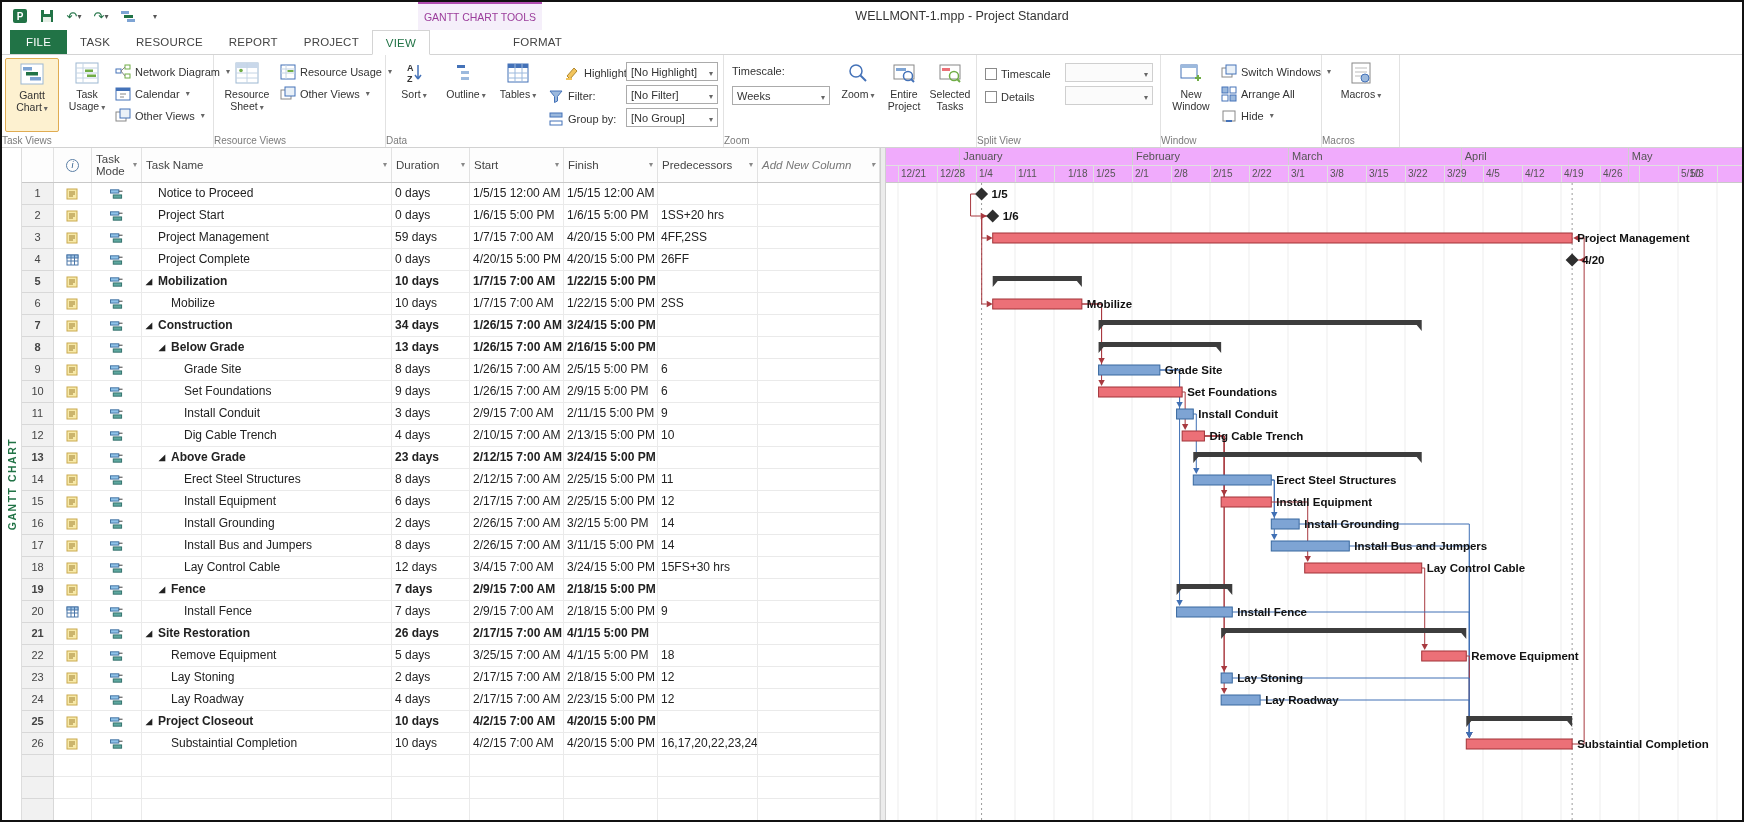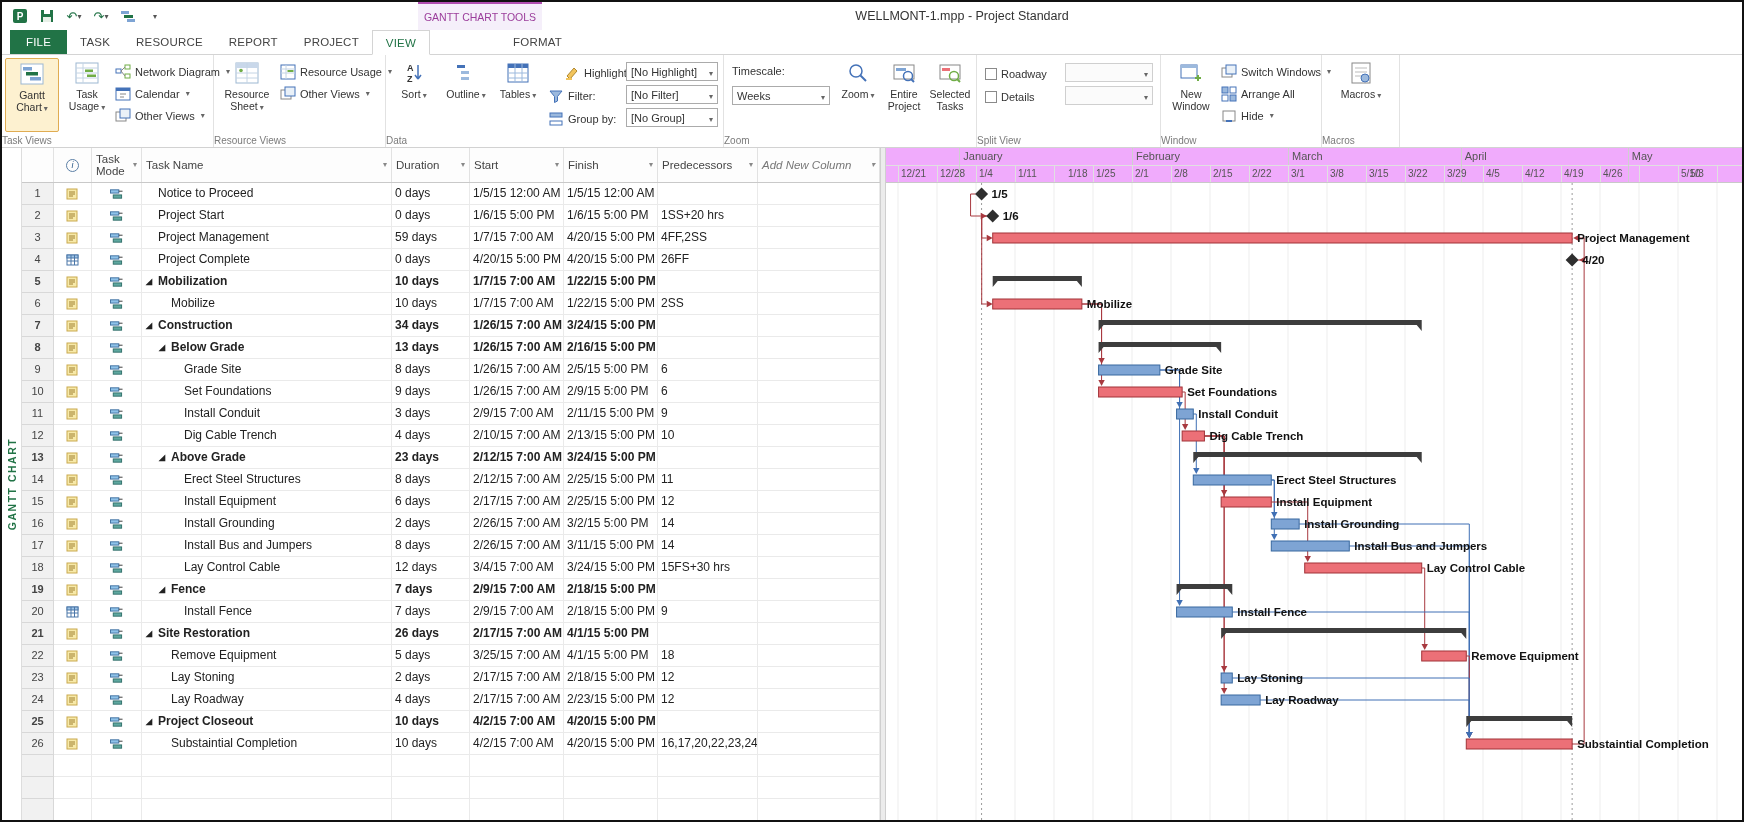--- a/index.html
+++ b/index.html
@@ -282,21 +282,21 @@
             <path d="M19 18l3 3" stroke="#70ad47" stroke-width="2"></path>
           </svg>
         <span class="lbl">Selected Tasks</span>
       </div>
       <div class="glabel">Zoom</div>
     </div>
 
     <div class="rgroup" style="left:975px;width:184px">
       <div class="smallbtn" style="left:8px;top:8px">
         <span class="cb"></span>
-        <span class="rlabel">Roadway</span>
+        <span class="rlabel">Timescale</span>
       </div>
       <div class="ddbox dis" style="position:absolute;left:88px;top:8px;width:88px">
           <span></span>
           <span class="caret"></span>
         </div>
       <div class="smallbtn" style="left:8px;top:31px">
         <span class="cb"></span>
         <span class="rlabel">Details</span>
       </div>
       <div class="ddbox dis" style="position:absolute;left:88px;top:31px;width:88px">

